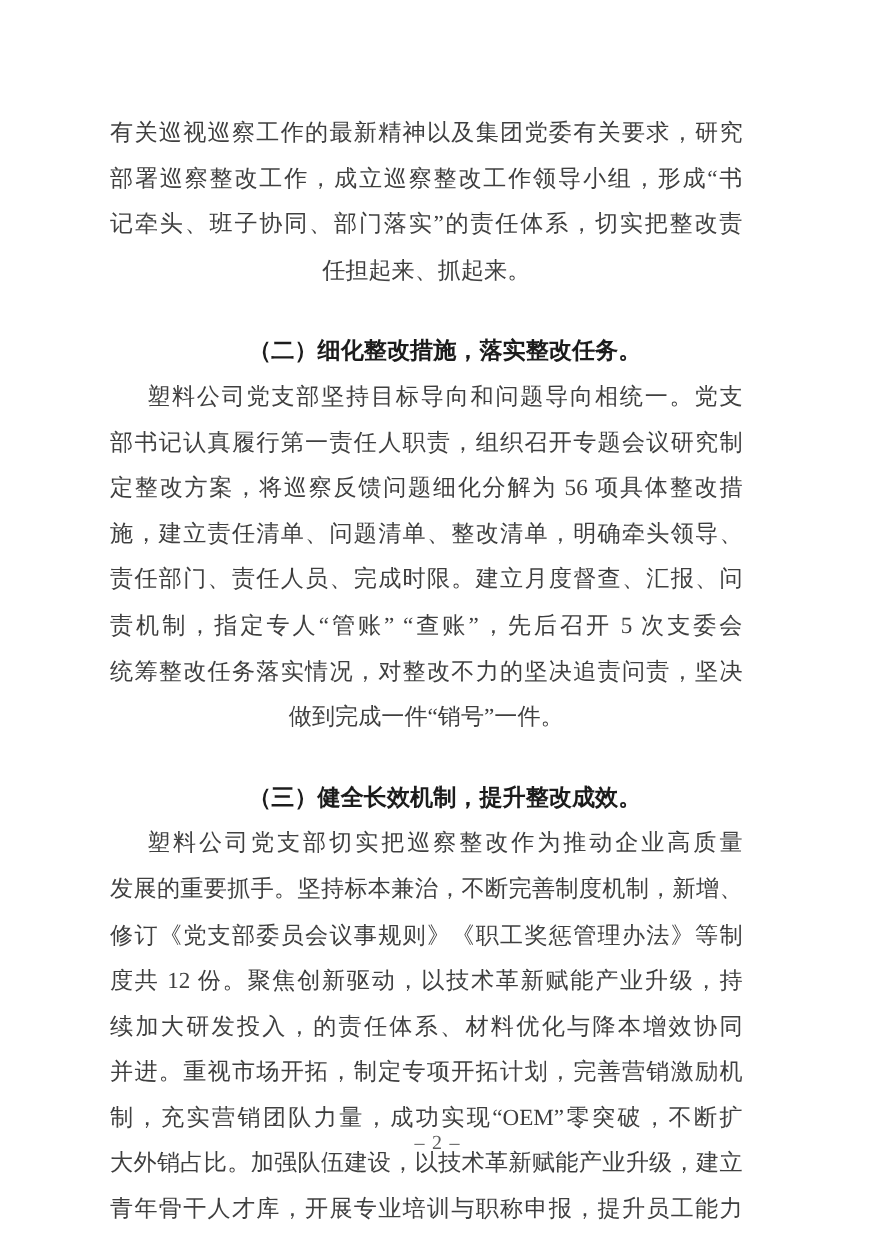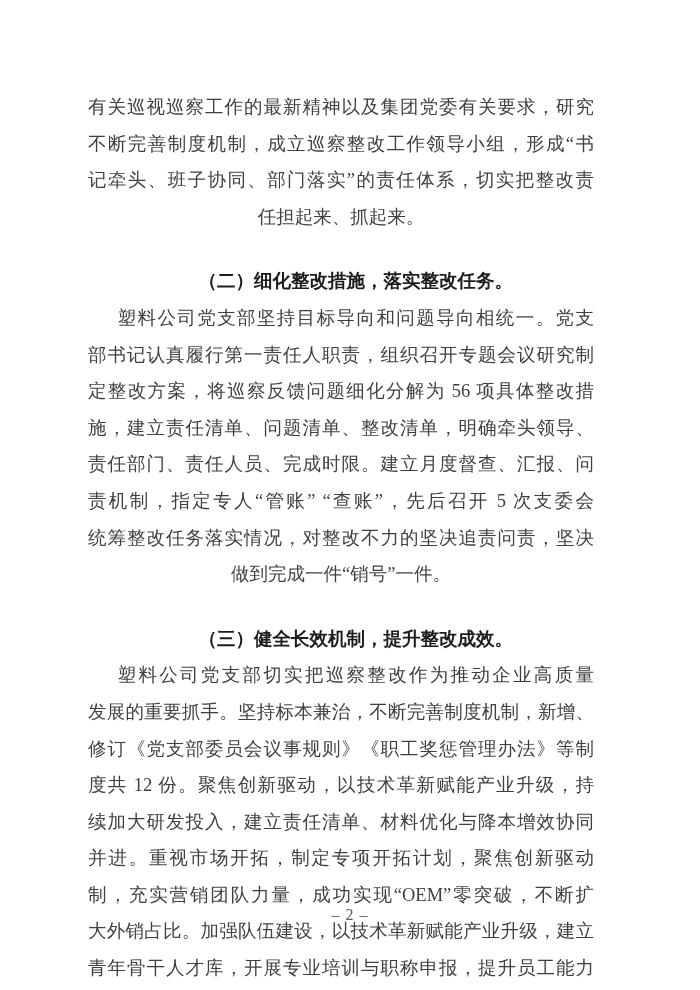--- a/index.html
+++ b/index.html
@@ -56,37 +56,37 @@
     color: #5a5a5a;
     letter-spacing: 1px;
   }
 </style>
 </head>
 <body>
 
 <div class="page">
   <div class="doc-body" id="doc-body">
       <div class="line justify">有关巡视巡察工作的最新精神以及集团党委有关要求，研究</div>
-      <div class="line justify">不断完善制度机制，成立巡察整改工作领导小组，形成“书</div>
+      <div class="line justify">部署巡察整改工作，成立巡察整改工作领导小组，形成“书</div>
       <div class="line justify">记牵头、班子协同、部门落实”的责任体系，切实把整改责</div>
       <div class="line">任担起来、抓起来。</div>
       <div class="line heading indent">（二）细化整改措施，落实整改任务。</div>
       <div class="line indent justify">塑料公司党支部坚持目标导向和问题导向相统一。党支</div>
       <div class="line justify">部书记认真履行第一责任人职责，组织召开专题会议研究制</div>
       <div class="line justify">定整改方案，将巡察反馈问题细化分解为 56 项具体整改措</div>
       <div class="line justify">施，建立责任清单、问题清单、整改清单，明确牵头领导、</div>
       <div class="line justify">责任部门、责任人员、完成时限。建立月度督查、汇报、问</div>
       <div class="line justify">责机制，指定专人“管账” “查账”，先后召开 5 次支委会</div>
       <div class="line justify">统筹整改任务落实情况，对整改不力的坚决追责问责，坚决</div>
       <div class="line">做到完成一件“销号”一件。</div>
       <div class="line heading indent">（三）健全长效机制，提升整改成效。</div>
       <div class="line indent justify">塑料公司党支部切实把巡察整改作为推动企业高质量</div>
       <div class="line justify">发展的重要抓手。坚持标本兼治，不断完善制度机制，新增、</div>
       <div class="line justify">修订《党支部委员会议事规则》《职工奖惩管理办法》等制</div>
       <div class="line justify">度共 12 份。聚焦创新驱动，以技术革新赋能产业升级，持</div>
-      <div class="line justify">续加大研发投入，建立责任清单、材料优化与降本增效协同</div>
-      <div class="line justify">并进。重视市场开拓，制定专项开拓计划，聚焦创新驱动</div>
+      <div class="line justify">续加大研发投入，的责任体系、材料优化与降本增效协同</div>
+      <div class="line justify">并进。重视市场开拓，制定专项开拓计划，完善营销激励机</div>
       <div class="line justify">制，充实营销团队力量，成功实现“OEM”零突破，不断扩</div>
       <div class="line justify">大外销占比。加强队伍建设，以技术革新赋能产业升级，建立</div>
       <div class="line justify">青年骨干人才库，开展专业培训与职称申报，提升员工能力</div>
     </div>
   <div class="page-number">– 2 –</div>
 </div>
 
 </body></html>

